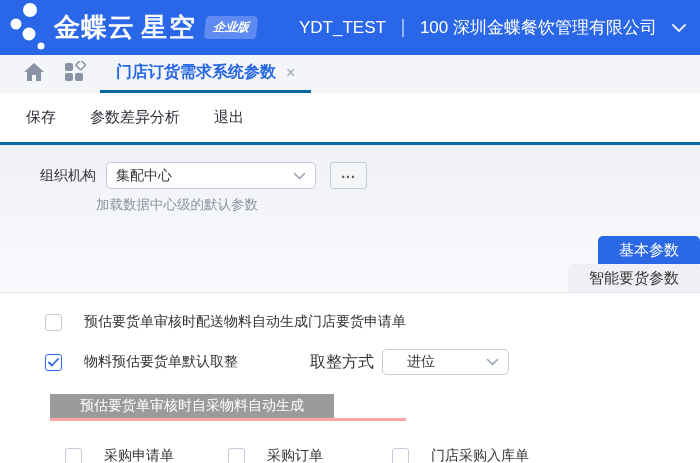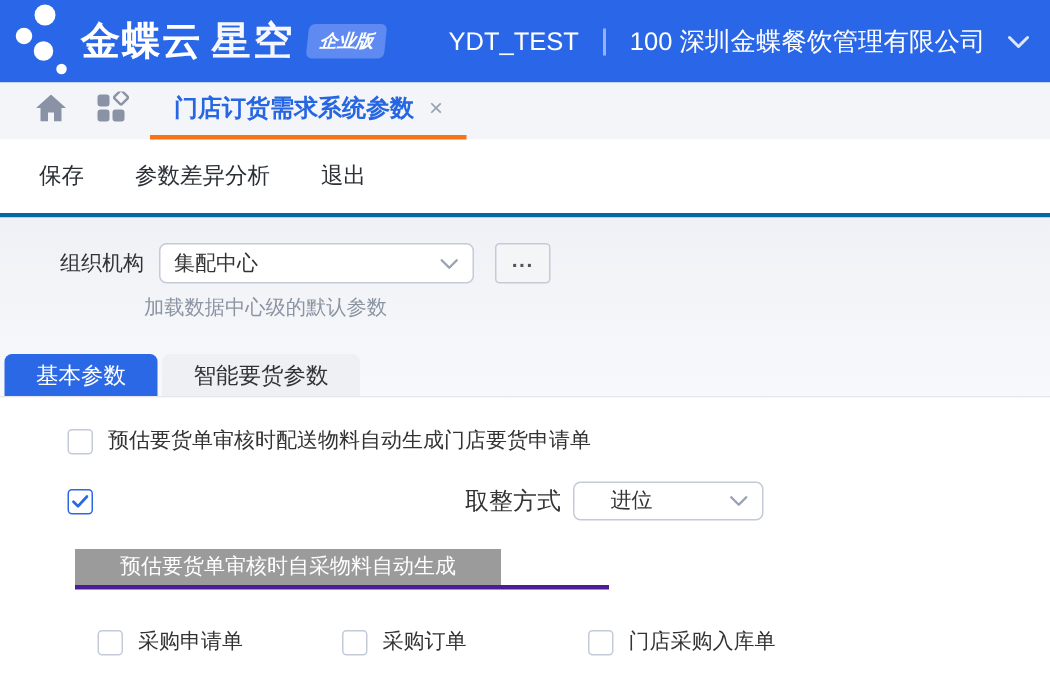--- a/index.html
+++ b/index.html
@@ -15,62 +15,62 @@
            border-radius:4px; padding:3px 8px; margin-left:8px; transform:skewX(-6deg); }
   .acct { font-size:17px; margin-left:42px; font-weight:400; }
   .vsep { width:2px; height:18px; background:rgba(255,255,255,.5); margin:0 16px; }
   .company { font-size:17px; }
   .chev-top { margin-left:14px; display:flex; align-items:center; }
 
   
   .tabstrip { height:38px; background:#f3f5f9; display:flex; align-items:flex-end; }
   .strip-icons { display:flex; align-items:center; height:100%; padding:0 0 0 24px; gap:20px; }
   .doc-tab { margin-left:14px; height:100%; display:flex; align-items:center; gap:10px;
-             padding:0 16px; border-bottom:3px solid #f97316; }
+             padding:0 16px; border-bottom:3px solid #0369a1; }
   .doc-tab-label { color:#2666e2; font-size:16px; font-weight:700; }
   .doc-tab-close { color:#9aa3b2; font-size:16px; cursor:pointer; }
 
   
   .toolbar { height:52px; background:#fff; display:flex; align-items:center; gap:34px;
              padding-left:26px; border-bottom:3px solid #0369a1; }
   .tool-btn { font-size:15px; color:#2b2f36; cursor:pointer; }
 
   
   .content { height:318px; background:linear-gradient(#eff1f6, #fbfcfe 55%); }
   .form-row { display:flex; align-items:center; padding:17px 0 0 40px; }
   .form-label { font-size:14px; color:#333; margin-right:10px; }
   .select { width:210px; height:27px; border:1px solid #c4cbd7; border-radius:5px; background:#fff;
             display:flex; align-items:center; justify-content:space-between; padding:0 9px; cursor:pointer; }
   .select-val { font-size:14px; color:#333; }
   .more-btn { margin-left:14px; width:37px; height:27px; border:1px solid #c4cbd7; border-radius:3px;
               background:#f4f5f7; color:#555; font-size:14px; font-weight:700; letter-spacing:1px;
               display:flex; align-items:center; justify-content:center; cursor:pointer; padding-bottom:6px; }
   .helper { margin:7px 0 0 96px; font-size:13.5px; color:#8b94a1; }
 
-  .tabs-row { display:flex; align-items:flex-end; margin-top:22px; padding-left:3px;
-              border-bottom:1px solid #e3e6ec; }
+  .tabs-row { display:flex; align-items:flex-end; margin-top:22px; padding-left:16px;
+              border-bottom:1px solid #e3e6ec;flex-direction:column; }
   .tab { height:28px; display:flex; align-items:center; padding:0 21px; font-size:15px;
          border-radius:5px 5px 0 0; cursor:pointer; }
   .tab.active { background:#2b68e6; color:#fff; }
   .tab.inactive { background:#eef0f4; color:#333; margin-left:3px; }
 
   .panel { background:#fff; height:200px; padding:20px 0 0 45px; }
   .cb-row { display:flex; align-items:center; }
   .checkbox { width:17px; height:17px; border:1.5px solid #c3cbd8; border-radius:3px; background:#fff;
               flex:0 0 auto; display:flex; align-items:center; justify-content:center; cursor:pointer; }
   .checkbox.checked { border-color:#2b68e6; }
   .checkbox svg { display:none; }
   .checkbox.checked svg { display:block; }
-  .cb-label { font-size:14px; color:#333; margin-left:10px; }
+  .cb-label { font-size:14px; color:#333; margin-left:22px; }
   .row2 { margin-top:18px; }
   .cb-group-left { display:flex; align-items:center; width:265px; }
   .rounding-label { font-size:16px; color:#333; margin-right:8px; }
   .select.small { width:127px; height:26px;padding-left:24px; }
 
-  .group-header-wrap { margin:19px 0 0 5px; width:356px; border-bottom:3px solid #4c1d95;font-family:Liberation Serif, serif; }
+  .group-header-wrap { margin:19px 0 0 5px; width:356px; border-bottom:3px solid #fca5a5;font-family:Liberation Serif, serif; }
   .group-header { width:284px; height:24px; background:#9b9b9b; color:#fff; font-size:14px;
                   display:flex; align-items:center; justify-content:center; }
 
   .row3 { margin-top:26px; display:flex; align-items:center; }
   .row3 .cb-item { display:flex; align-items:flex-end;padding-left:20px; }
   .row3 .cb-item:nth-child(1){ width:163px; }
   .row3 .cb-item:nth-child(2){ width:164px; }
 </style>
 </head>
 <body>
@@ -151,20 +151,21 @@
       <span class="cb-label">预估要货单审核时配送物料自动生成门店要货申请单</span>
     </div>
 
     <div class="cb-row row2">
       <div class="cb-group-left">
         <span class="checkbox checked">
           <svg width="11" height="9" viewBox="0 0 11 9">
               <polyline points="1,4.5 4,7.5 10,1" fill="none" stroke="#2b68e6" stroke-width="1.8" stroke-linecap="round" stroke-linejoin="round"></polyline>
             </svg>
         </span>
+        <span class="cb-label">物料预估要货单默认取整</span>
       </div>
       <span class="rounding-label">取整方式</span>
       <div class="select small">
         <span class="select-val">进位</span>
         <svg width="13" height="8" viewBox="0 0 13 8">
             <polyline points="1.5,1.5 6.5,6.5 11.5,1.5" fill="none" stroke="#9aa3b2" stroke-width="1.6" stroke-linecap="round" stroke-linejoin="round"></polyline>
           </svg>
       </div>
     </div>
 

